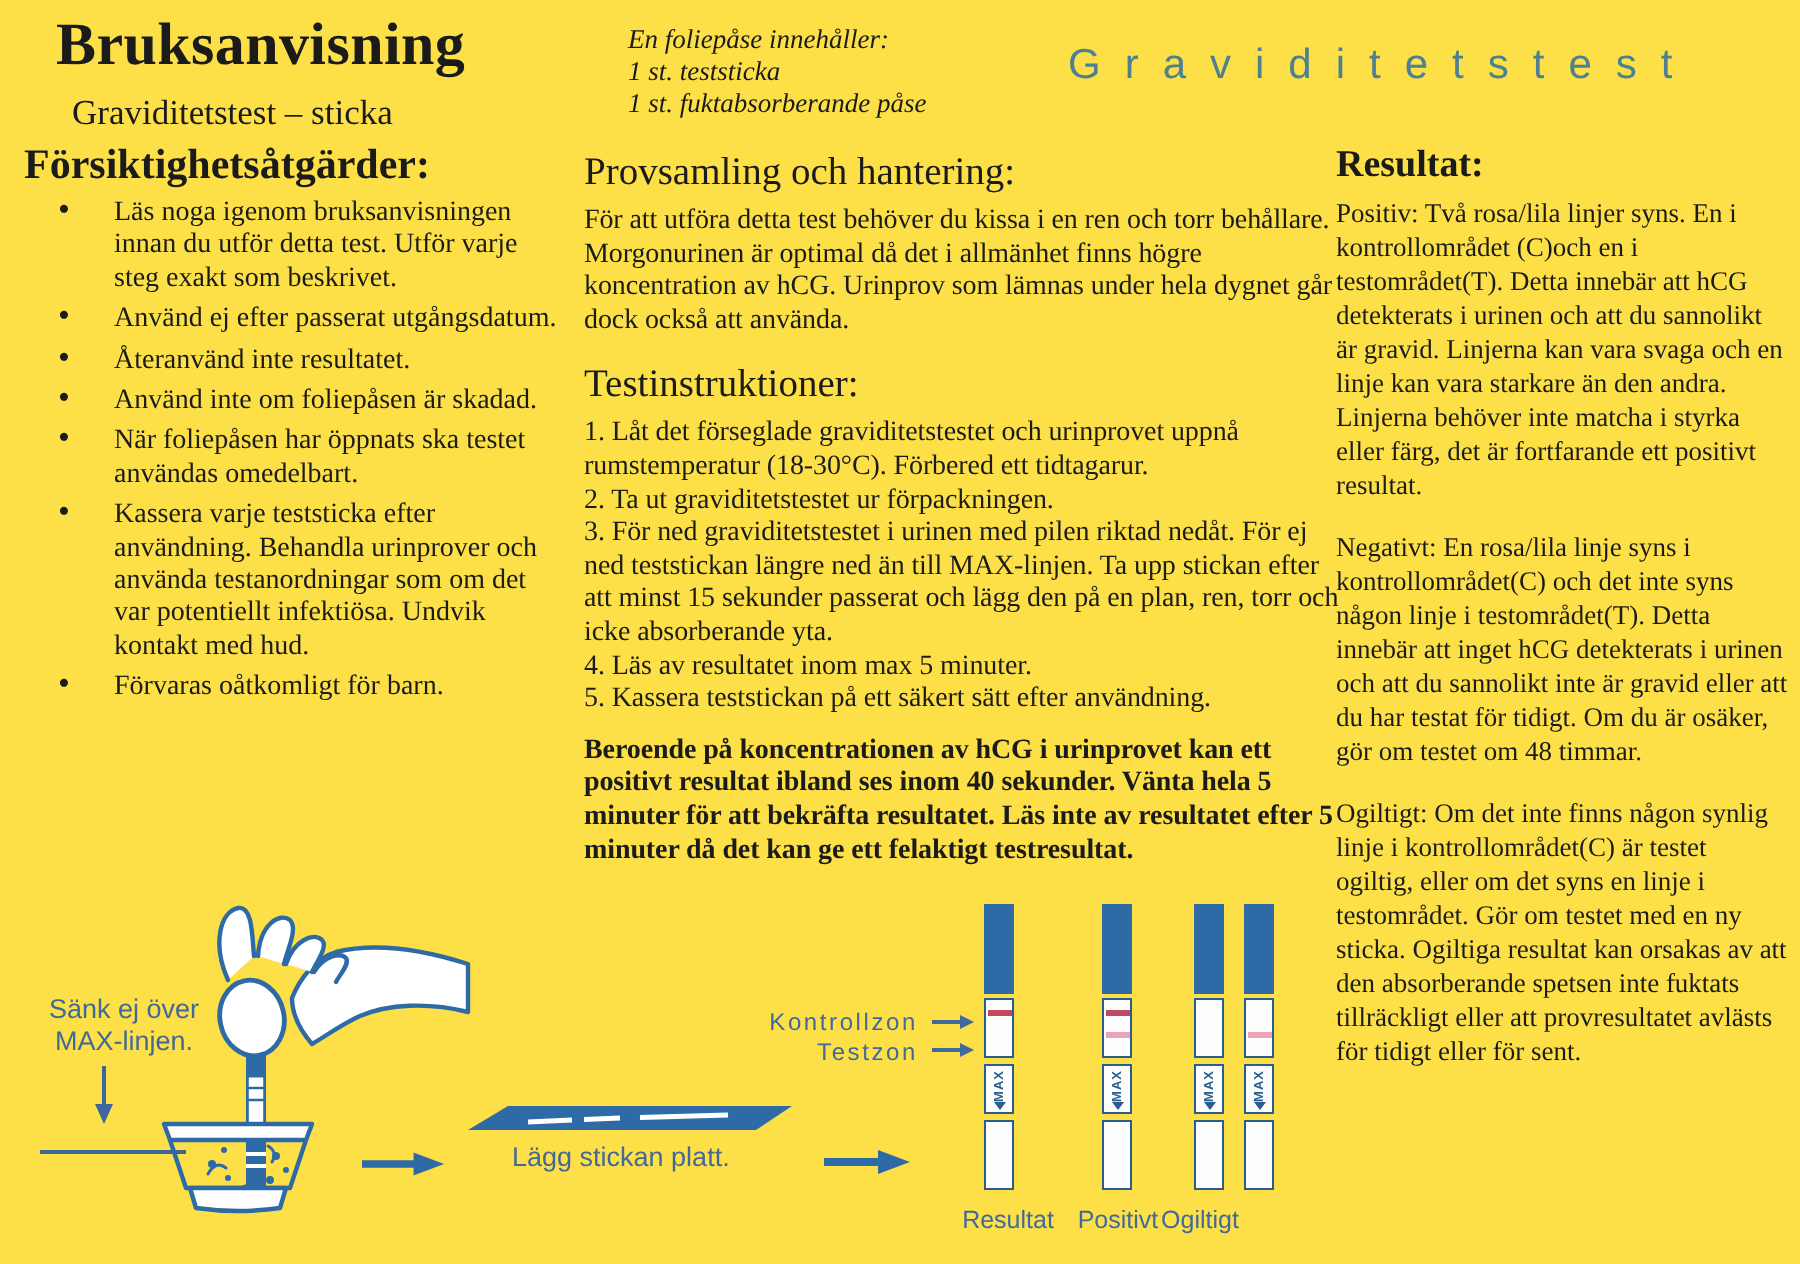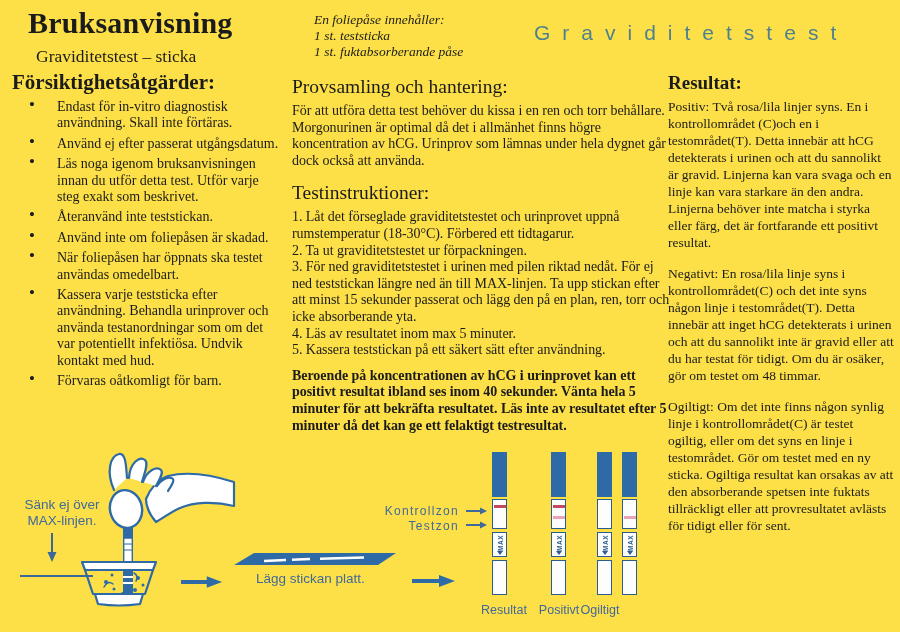--- a/index.html
+++ b/index.html
@@ -92,24 +92,23 @@
   <div class="pouch-note">
     <div>En foliepåse innehåller:</div>
     <div>1 st. teststicka</div>
     <div>1 st. fuktabsorberande påse</div>
   </div>
   <div class="brand">Graviditetstest</div>
 
   <div class="col-left">
     <h2>Försiktighetsåtgärder:</h2>
     <ul>
-      <li>Endast för in-vitro diagnostisk användning. Skall inte förtäras.</li>
+      <li>Läs noga igenom bruksanvisningen innan du utför detta test. Utför varje steg exakt som beskrivet.</li>
       <li>Använd ej efter passerat utgångsdatum.</li>
-      <li>Läs noga igenom bruksanvisningen innan du utför detta test. Utför varje steg exakt som beskrivet.</li>
-      <li>Återanvänd inte teststickan.</li>
+      <li>Återanvänd inte resultatet.</li>
       <li>Använd inte om foliepåsen är skadad.</li>
       <li>När foliepåsen har öppnats ska testet användas omedelbart.</li>
       <li>Kassera varje teststicka efter användning. Behandla urinprover och använda testanordningar som om det var potentiellt infektiösa. Undvik kontakt med hud.</li>
       <li>Förvaras oåtkomligt för barn.</li>
     </ul>
   </div>
 
   <div class="col-mid">
     <h2>Provsamling och hantering:</h2>
     <p>För att utföra detta test behöver du kissa i en ren och torr behållare.  Morgonurinen är optimal då det i allmänhet finns högre koncentration av hCG. Urinprov som lämnas under hela dygnet går dock också att använda.</p>

